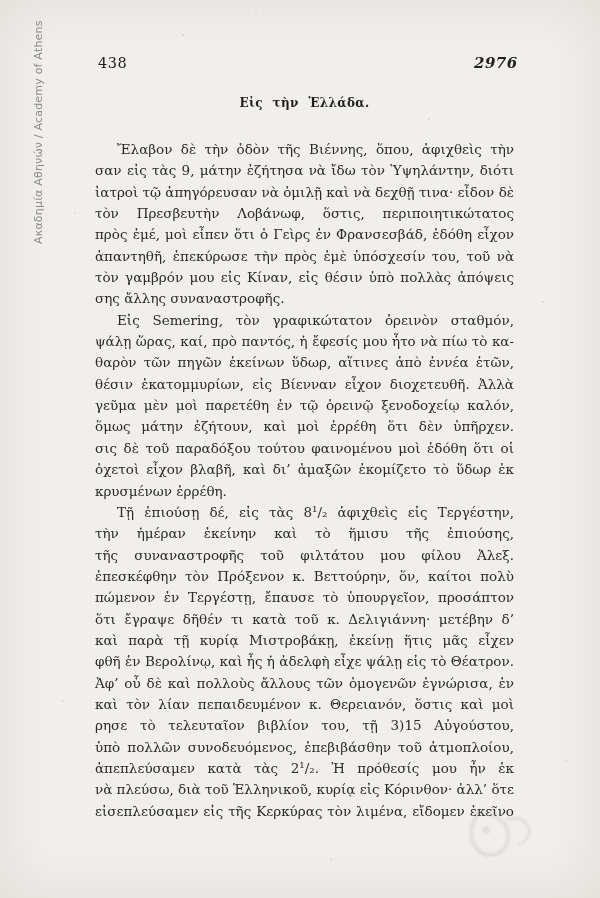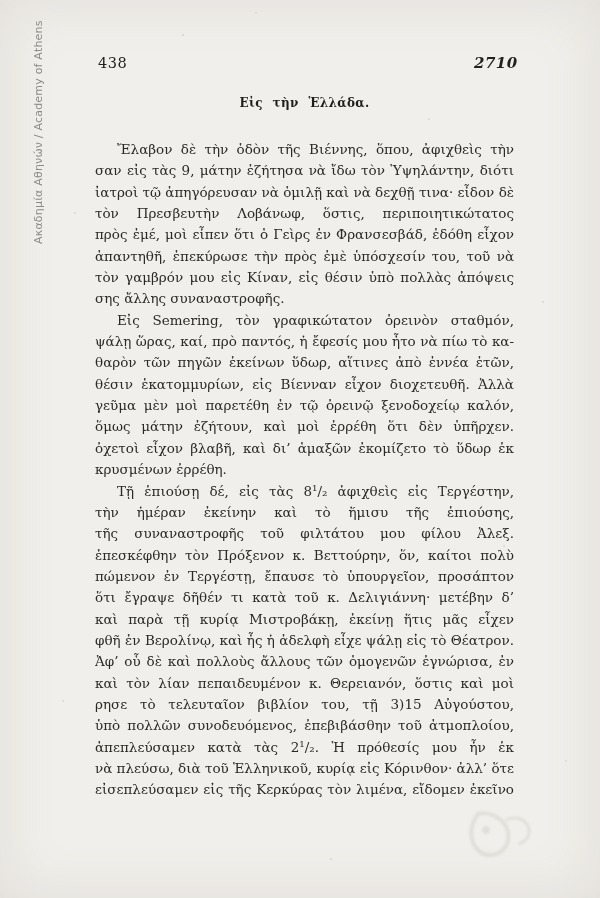--- a/index.html
+++ b/index.html
@@ -109,39 +109,40 @@
 </style>
 </head>
 <body>
 
 <div class="paper">
   <div class="speckles"></div>
 
   <div class="vwm">Ακαδημία Αθηνών / Academy of Athens</div>
 
   <div class="pageno">438</div>
-  <div class="year">2710</div>
+  <div class="year">2976</div>
 
   <div class="title">Εἰς τὴν Ἑλλάδα.</div>
 
   <div class="bodytext">
     <div class="ln first">Ἔλαβον δὲ τὴν ὁδὸν τῆς Βιέννης, ὅπου, ἀφιχθεὶς τὴν ἐπιοῦ-</div>
     <div class="ln">σαν εἰς τὰς 9, μάτην ἐζήτησα νὰ ἴδω τὸν Ὑψηλάντην, διότι οἱ</div>
     <div class="ln">ἰατροὶ τῷ ἀπηγόρευσαν νὰ ὁμιλῇ καὶ νὰ δεχθῇ τινα· εἶδον δὲ</div>
     <div class="ln">τὸν Πρεσβευτὴν Λοβάνωφ, ὅστις, περιποιητικώτατος δειχθεὶς</div>
     <div class="ln">πρὸς ἐμέ, μοὶ εἶπεν ὅτι ὁ Γεὶρς ἐν Φρανσεσβάδ, ἐδόθη εἶχον</div>
     <div class="ln">ἀπαντηθῆ, ἐπεκύρωσε τὴν πρὸς ἐμὲ ὑπόσχεσίν του, τοῦ νὰ πέμψῃ</div>
     <div class="ln">τὸν γαμβρόν μου εἰς Κίναν, εἰς θέσιν ὑπὸ πολλὰς ἀπόψεις πά-</div>
     <div class="ln end">σης ἄλλης συναναστροφῆς.</div>
     <div class="ln first">Εἰς Semering, τὸν γραφικώτατον ὀρεινὸν σταθμόν, ἔμεινά</div>
     <div class="ln">ψάλῃ ὥρας, καί, πρὸ παντός, ἡ ἔφεσίς μου ἦτο νὰ πίω τὸ κα-</div>
     <div class="ln">θαρὸν τῶν πηγῶν ἐκείνων ὕδωρ, αἵτινες ἀπὸ ἐννέα ἐτῶν, διὰ</div>
     <div class="ln">θέσιν ἑκατομμυρίων, εἰς Βίενναν εἶχον διοχετευθῆ. Ἀλλὰ</div>
     <div class="ln">γεῦμα μὲν μοὶ παρετέθη ἐν τῷ ὀρεινῷ ξενοδοχείῳ καλόν, ὕδωρ</div>
     <div class="ln">ὅμως μάτην ἐζήτουν, καὶ μοὶ ἐρρέθη ὅτι δὲν ὑπῆρχεν. Ἐξήγη-</div>
+    <div class="ln">σις δὲ τοῦ παραδόξου τούτου φαινομένου μοὶ ἐδόθη ὅτι οἱ</div>
     <div class="ln">ὀχετοὶ εἶχον βλαβῆ, καὶ δι’ ἁμαξῶν ἐκομίζετο τὸ ὕδωρ ἐκ μεμα-</div>
     <div class="ln end">κρυσμένων ἐρρέθη.</div>
     <div class="ln first">Τῇ ἐπιούσῃ δέ, εἰς τὰς 8¹/₂ ἀφιχθεὶς εἰς Τεργέστην, ἔμεινα,</div>
     <div class="ln">τὴν ἡμέραν ἐκείνην καὶ τὸ ἥμισυ τῆς ἐπιούσης, ἀπολαμβάνων</div>
     <div class="ln">τῆς συναναστροφῆς τοῦ φιλτάτου μου φίλου Ἀλεξ. Βυζαντίου,</div>
     <div class="ln">ἐπεσκέφθην τὸν Πρόξενον κ. Βεττούρην, ὅν, καίτοι πολὺ ἀγα-</div>
     <div class="ln">πώμενον ἐν Τεργέστῃ, ἔπαυσε τὸ ὑπουργεῖον, προσάπτον αὐτῷ,</div>
     <div class="ln">ὅτι ἔγραψε δῆθέν τι κατὰ τοῦ κ. Δελιγιάννη· μετέβην δ’ ἐπίσης</div>
     <div class="ln">καὶ παρὰ τῇ κυρίᾳ Μιστροβάκῃ, ἐκείνῃ ἥτις μᾶς εἶχεν ἐπισκε-</div>
     <div class="ln">φθῆ ἐν Βερολίνῳ, καὶ ἧς ἡ ἀδελφὴ εἶχε ψάλῃ εἰς τὸ Θέατρον.</div>

